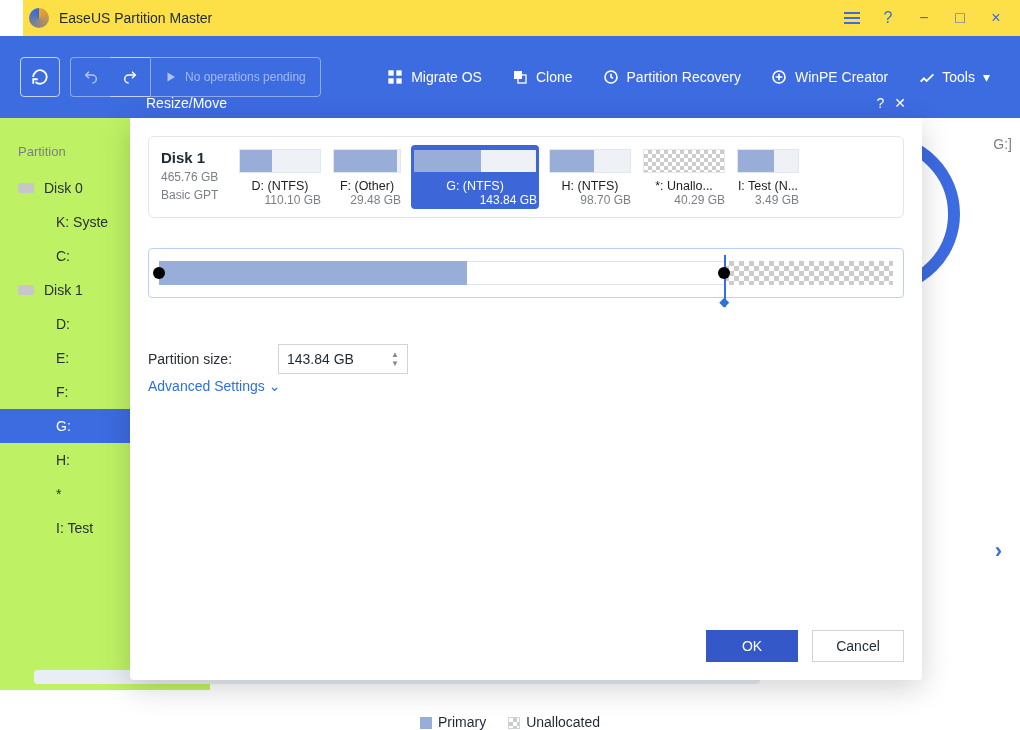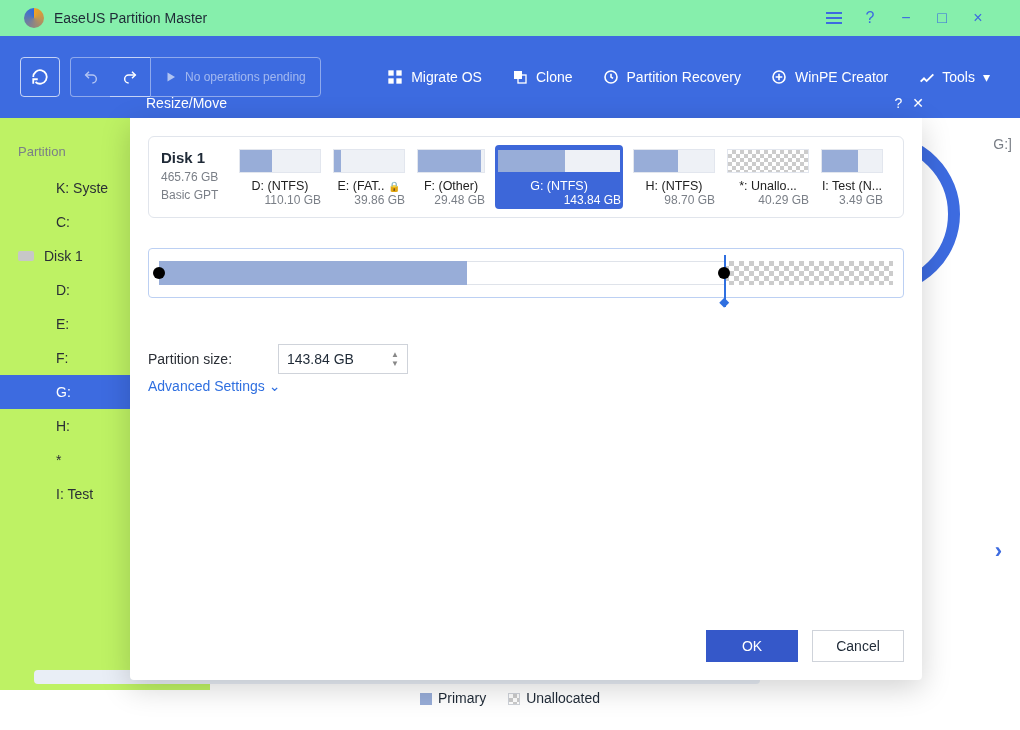--- a/index.html
+++ b/index.html
@@ -9,58 +9,58 @@
     --light: #e9eef6;
     --grid: #d7dce3;
     --text: #1f2a37;
     --muted: #7a7f87;
     --link: #2f6fe0;
   }
   * { box-sizing: border-box; font-family: "Segoe UI", Arial, sans-serif; }
   body { margin: 0; width: 1020px; height: 730px; background: #fff; overflow: hidden; color: var(--text); }
 
   
-  .titlebar { height: 36px; background: #86efac; display: flex; align-items: center; padding: 0 24px; border-bottom: 0; }
+  .titlebar { height: 36px; background: #fde047; display: flex; align-items: center; padding: 0 6px; border-bottom: 0; margin-left: 23px; }
   .logo { width: 20px; height: 20px; border-radius: 50%; background: conic-gradient(#f4a321, #2d6adf); margin-right: 10px; }
   .title { font-size: 14px; color: #1f2a37; }
   .titlebar-spacer { flex: 1; }
   .titlebar-btn { width: 36px; height: 36px; display: flex; align-items: center; justify-content: center; color: var(--blue); font-size: 16px; cursor: pointer; }
   .titlebar-btn svg { stroke: var(--blue); }
 
   
   .bluebar { height: 82px; background: var(--blue); display: flex; align-items: center; padding: 0 20px; gap: 10px; position: relative; }
   .btn-square { width: 40px; height: 40px; border: 1px solid rgba(255,255,255,0.7); display: flex; align-items: center; justify-content: center; color: #fff; border-radius: 4px; cursor: pointer; }
   .btn-group { display: flex; }
   .btn-group .seg { width: 40px; height: 40px; border: 1px solid rgba(255,255,255,0.7); display: flex; align-items: center; justify-content: center; color: #fff; opacity: .6; }
   .btn-group .seg:first-child { border-right: none; border-radius: 4px 0 0 4px; }
   .btn-group .seg:nth-child(2) { border-left: none; border-right: none; opacity: 1; }
   .btn-group .seg.play { padding: 0 14px; width: auto; height: 40px; gap: 8px; border-radius: 0 4px 4px 0; opacity: .6; white-space: nowrap; }
   .play .label { color: rgba(255,255,255,0.85); font-size: 12px; }
   .bluebar-spacer { flex: 1; }
   .bbitem { display: flex; align-items: flex-start; color: #fff; gap: 8px; font-size: 14px; padding: 6px 10px; cursor: pointer; white-space: nowrap; }
-  .dialog-titlebar { position: absolute; left: 130px; right: 80px; bottom: 0; height: 30px; color: #fff; display: flex; align-items: center; padding: 0 16px; font-size: 14px; justify-content: space-between; }
+  .dialog-titlebar { position: absolute; left: 130px; right: 98px; bottom: 0; height: 30px; color: #fff; display: flex; align-items: center; padding: 0 16px; font-size: 14px; justify-content: space-between; }
   .dialog-titlebar .t-right { margin-left: auto; display: flex; gap: 10px; }
   .dialog-titlebar .t-icon { cursor: pointer; color: #fff; }
 
   
   .content { display: flex; height: calc(730px - 36px - 82px - 40px); position: relative; }
   .sidebar { width: 210px; padding-top: 22px; background: #bef264; border-right: none; }
   .side-head { font-size: 13px; color: var(--muted); padding: 4px 18px 12px; }
   .side-item { display: flex; align-items: center; gap: 10px; padding: 9px 18px; font-size: 14px; cursor: pointer; color: #2b2f36; }
   .side-item.selected { background: var(--blue); color: #fff; }
   .side-item .disk-ico { width: 16px; height: 10px; background: #c7c7c7; border-radius: 2px; display: inline-block; }
   .side-item.sub { padding-left: 56px; }
 
   .main { flex: 1; position: relative; background: #fff; }
   .ring { position: absolute; right: 60px; top: 16px; width: 160px; height: 160px; border-radius: 50%; border: 12px solid var(--blue); }
   .chev-right { position: absolute; right: 18px; top: 420px; color: var(--blue); font-size: 22px; font-weight: bold; cursor: pointer; }
   .gtext { position: absolute; right: 8px; top: 18px; color: var(--muted); font-size: 14px; }
 
   
-  .bottomstrip { height: 40px; display: flex; align-items: flex-start; justify-content: center; padding: 0 28px; gap: 10px; }
+  .bottomstrip { height: 40px; display: flex; align-items: flex-end; justify-content: center; padding: 0 28px; gap: 10px; }
   .track-line { position: absolute; left: 34px; right: 260px; bottom: 46px; height: 14px; background: linear-gradient(0deg, var(--light), var(--light)); border-radius: 4px; }
   .legend { display: flex; gap: 22px; align-items: center; font-size: 14px; color: var(--text); }
   .sw { width: 12px; height: 12px; display: inline-block; vertical-align: -2px; margin-right: 6px; }
   .sw.primary { background: #98add8; }
   .sw.unalloc { background: repeating-conic-gradient(#ccc 0 25%, #fff 0 50%); background-size: 8px 8px; border: 1px solid #cfd3da; }
 
   
   .dialog { position: absolute; left: 130px; top: 118px; width: 792px; height: 562px; background: #fff; box-shadow: 0 8px 30px rgba(0,0,0,0.18); border-radius: 0 0 4px 4px; display: flex; flex-direction: column; }
   .d-body { padding: 18px 18px 14px; display: flex; flex-direction: column; flex: 1; }
 
@@ -191,20 +191,24 @@
       <span class="t-icon">?</span>
       <span class="t-icon">✕</span>
     </div>
   </div>
 </div>
 
 <div class="content">
   <div class="sidebar">
     <div class="side-head">Partition</div>
 
+    <div class="side-item">
+        <span class="disk-ico"></span>
+        <span>Disk 0</span>
+      </div>
     <div class="side-item sub">
         <span>K: Syste</span>
       </div>
     <div class="side-item sub">
         <span>C:</span>
       </div>
 
     <div class="side-item">
         <span class="disk-ico"></span>
         <span>Disk 1</span>
@@ -255,27 +259,20 @@
         <div class="ds">465.76 GB</div>
         <div class="ds">Basic GPT</div>
       </div>
 
       <div class="pcard">
         <div class="pcolor">
             <div class="fill" style="width:40%"></div>
           </div>
         <div class="pt">D: (NTFS)</div>
         <div class="ps">110.10 GB</div>
-      </div>
-      <div class="pcard" style="width:76px">
-        <div class="pcolor">
-            <div class="fill" style="width:10%"></div>
-          </div>
-        <div class="pt"><span>E: (FAT..</span> <span class="lock">🔒</span></div>
-        <div class="ps">39.86 GB</div>
       </div>
       <div class="pcard" style="width:72px">
         <div class="pcolor">
             <div class="fill" style="width:95%"></div>
           </div>
         <div class="pt">F: (Other)</div>
         <div class="ps">29.48 GB</div>
       </div>
       <div class="pcard wide selected">
         <div class="pcolor" style="border-color:#3d67d9">

